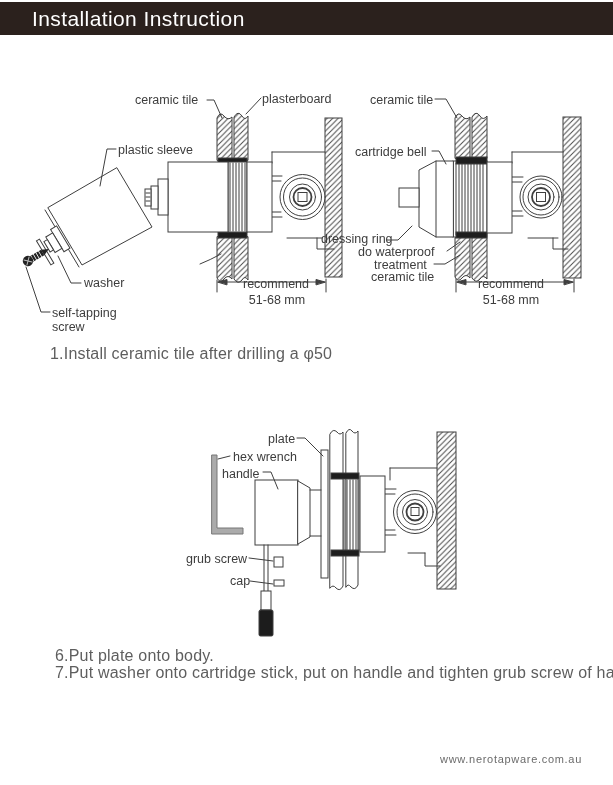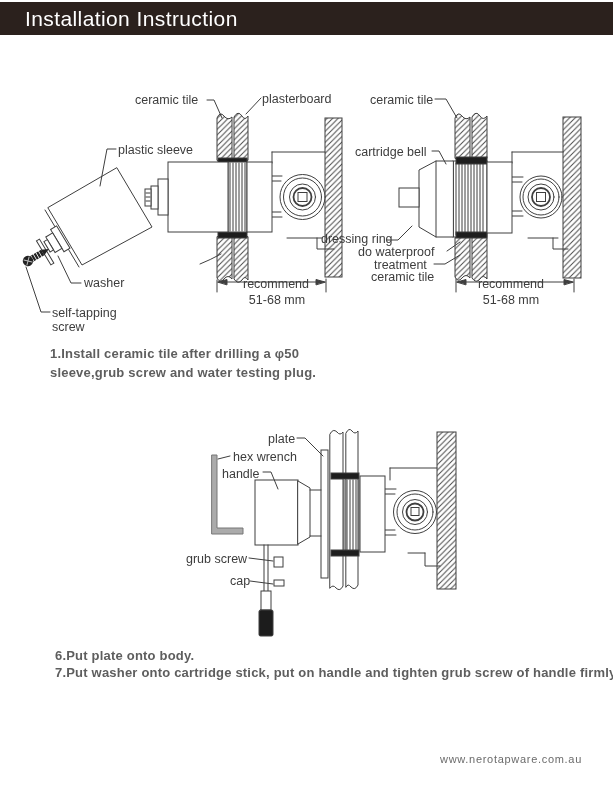--- a/index.html
+++ b/index.html
@@ -1,25 +1,25 @@
 <!DOCTYPE html>
 <html><head>
 <meta charset="utf-8">
 <title>Installation Instruction</title>
 <style>
   html,body{margin:0;padding:0;background:#ffffff;}
   #page{position:relative;width:613px;height:785px;background:#ffffff;overflow:hidden;
         font-family:"Liberation Sans",sans-serif;}
   #header-bar{position:absolute;left:0;top:2px;width:613px;height:33px;background:#2b211d;
         display:flex;align-items:center;}
-  #header-bar .title{color:#ffffff;font-size:21px;letter-spacing:0.4px;padding-left:25px;}
+  #header-bar .title{color:#ffffff;font-size:21px;letter-spacing:0.4px;padding-left:32px;}
   svg.diagram{position:absolute;left:0;top:0;width:613px;height:785px;}
   svg .lbl{font-family:"Liberation Sans",sans-serif;font-size:12.5px;fill:#3d3d3d;}
   svg .dim{font-family:"Liberation Sans",sans-serif;font-size:12.5px;fill:#3d3d3d;text-anchor:middle;}
-  .instr{position:absolute;color:#5e5e5e;font-size:13px;line-height:19.4px;letter-spacing:0.2px;white-space:nowrap;font-weight:bold;}
+  .instr{position:absolute;color:#5e5e5e;font-size:16px;line-height:19.4px;letter-spacing:0.2px;white-space:nowrap;}
   #instr-left{left:50px;top:344px;}
   #instr-right{left:384px;top:344px;}
   #instr-bottom{left:55px;top:647px;line-height:17px;}
   #footer-url{position:absolute;right:31px;top:753px;color:#6b6b6b;font-size:11px;letter-spacing:0.7px;}
 </style>
 </head>
 <body>
 
 <div id="page">
 
@@ -230,21 +230,20 @@
       <text class="lbl" x="268" y="443">plate</text>
       <text class="lbl" x="233" y="461">hex wrench</text>
       <text class="lbl" x="222" y="478">handle</text>
       <text class="lbl" x="186" y="563">grub screw</text>
       <text class="lbl" x="230" y="585">cap</text>
     </g>
   </svg>
 
   <div id="instr-left" class="instr">
     <div>1.Install ceramic tile after drilling a φ50</div>
-    <div>sleeve,grub screw and water testing plug.</div>
   </div>
 
 
   <div id="instr-bottom" class="instr">
     <div>6.Put plate onto body.</div>
     <div>7.Put washer onto cartridge stick, put on handle and tighten grub screw of handle firmly by hex wrench,put cap into handle.</div>
   </div>
 
   <div id="footer-url">www.nerotapware.com.au</div>
 

